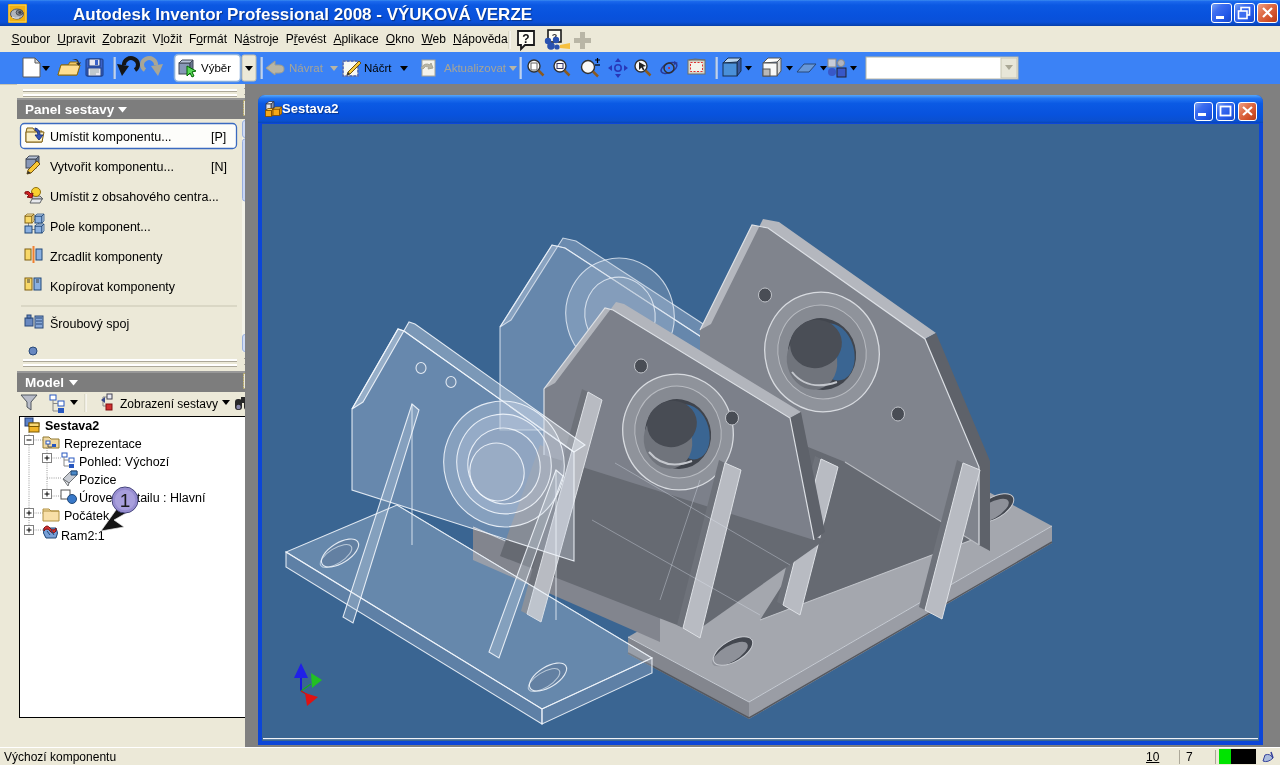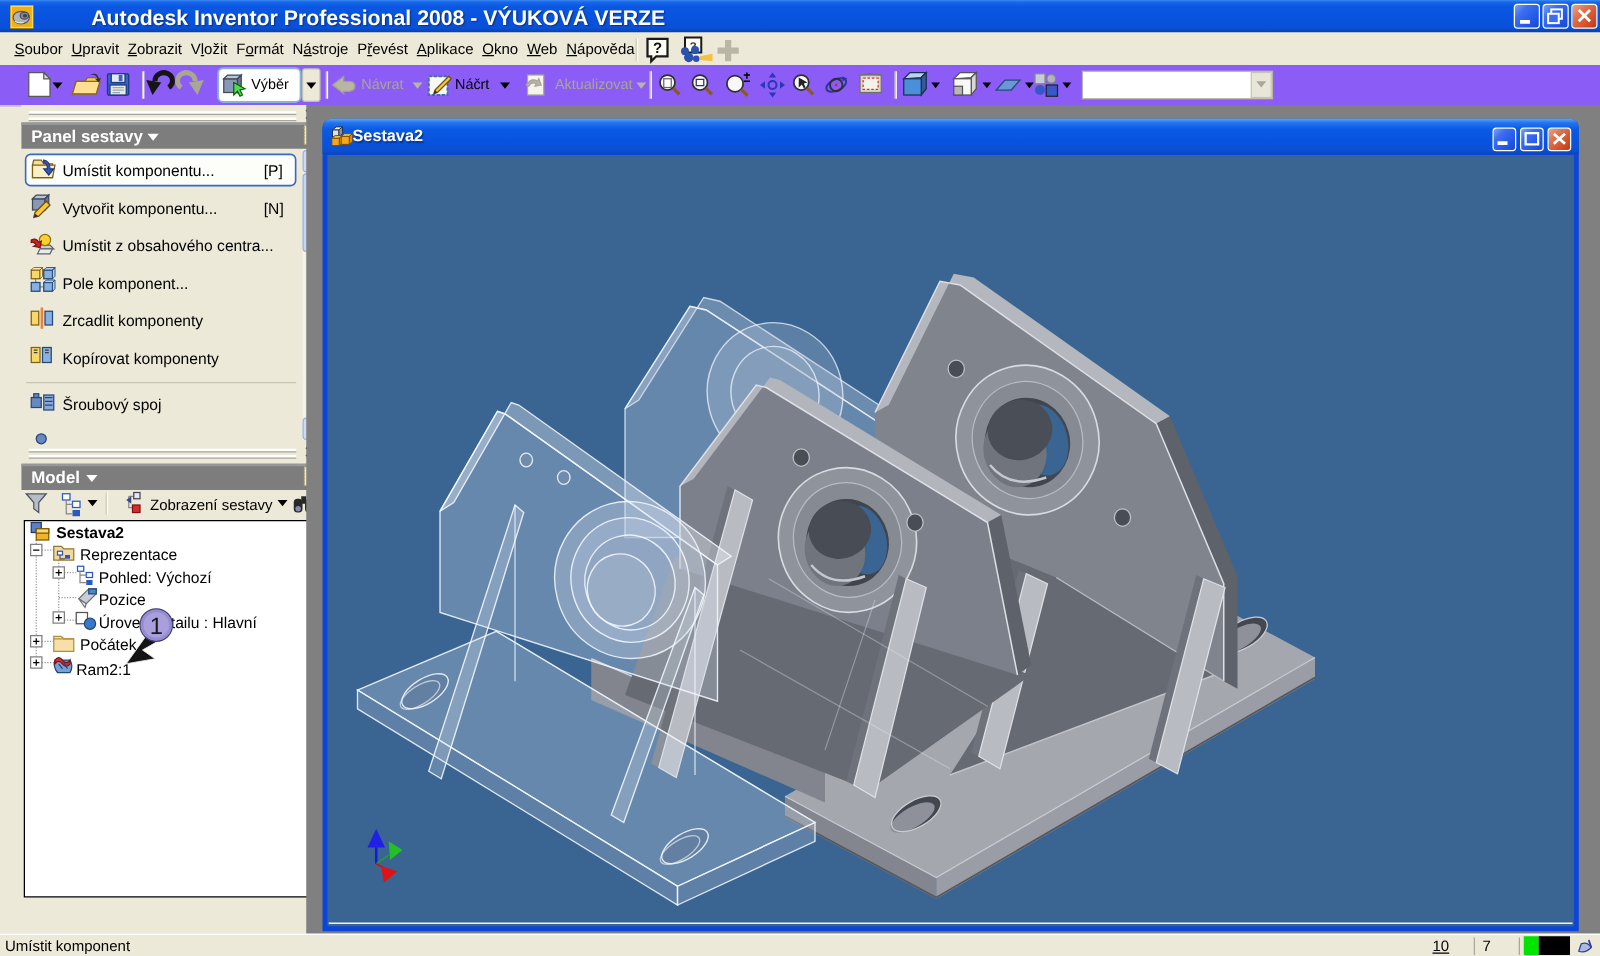--- a/index.html
+++ b/index.html
@@ -15,21 +15,21 @@
   .capbtn{top:3px;width:21px;height:20px;border-radius:3px;
     border:1px solid #fff;box-sizing:border-box;}
   .capblue{background:linear-gradient(135deg,#7ba4f2 0%,#3e6ef0 30%,#2258e8 70%,#1948c8 100%);}
   .capred{background:linear-gradient(135deg,#f0a088 0%,#e0714c 35%,#d2512a 70%,#b83c16 100%);}
   
   #menubar{left:0;top:26px;width:1280px;height:26px;background:#ece9d8;
     font-size:12px;color:#000;}
   .menuitem{display:inline-block;padding:0 3.5px;line-height:26px;}
   .menuitem u{text-decoration:underline;}
   
-  #toolbar{left:0;top:52px;width:1280px;height:32px;background:#8b5cf6;
+  #toolbar{left:0;top:52px;width:1280px;height:32px;background:#3b82f6;
     border-bottom:1px solid #c8c5b2;}
   
   #leftpanel{left:17px;top:84px;width:245px;height:662px;background:#ece9d8;}
   
   #mdi{left:245px;top:84px;width:1035px;height:663px;background:#808080;}
   #childwin{left:13px;top:11px;width:1005px;height:650px;
     background:#0c46d8;border-radius:7px 7px 0 0;}
   #childtitle{left:0;top:0;width:1005px;height:28px;border-radius:7px 7px 0 0;
     background:linear-gradient(180deg,#58a8f8 0%,#2173f0 12%,#0b5ae4 30%,#0852dd 70%,#0a50d0 92%,#0846b8 100%);}
   #childtext{left:24px;top:6px;color:#fff;font-size:13px;font-weight:bold;text-shadow:1px 1px 1px #0a3586;}
@@ -593,21 +593,21 @@
       <line x1="301" y1="691" x2="308" y2="695" stroke="#cc1010" stroke-width="1.2"></line>
       <path d="M305 693 L318 697 L307 706 Z" fill="#e01212"></path>
     </g>
     <rect x="263" y="738" width="995" height="1.2" fill="#f0f2f6"></rect>
   </svg>
   </div>
  </div>
 </div>
 
 <div id="statusbar" class="abs">
-  <span style="position:absolute;left:4px;top:2px;">Umístit komponent</span>
+  <span style="position:absolute;left:4px;top:2px;">Výchozí komponentu</span>
   <span style="position:absolute;left:1146px;top:2px;text-decoration:underline;">10</span>
   <div class="abs" style="left:1179px;top:2px;width:1px;height:14px;background:#aca899;"></div>
   <span style="position:absolute;left:1186px;top:2px;">7</span>
   <div class="abs" style="left:1215px;top:2px;width:1px;height:14px;background:#aca899;"></div>
   <div class="abs" style="left:1219px;top:1px;width:12px;height:15px;background:#00e400;"></div>
   <div class="abs" style="left:1231px;top:1px;width:25px;height:15px;background:#000;"></div>
   <svg class="abs" style="left:1260px;top:1px;" width="16" height="16">
     <path d="M3 12 Q8 14 13 9 Q10 4 5 6 Z" fill="#aabcdd" stroke="#33409a"></path>
     <path d="M11 3 L13 9" stroke="#33409a" stroke-width="1.5"></path>
   </svg>

